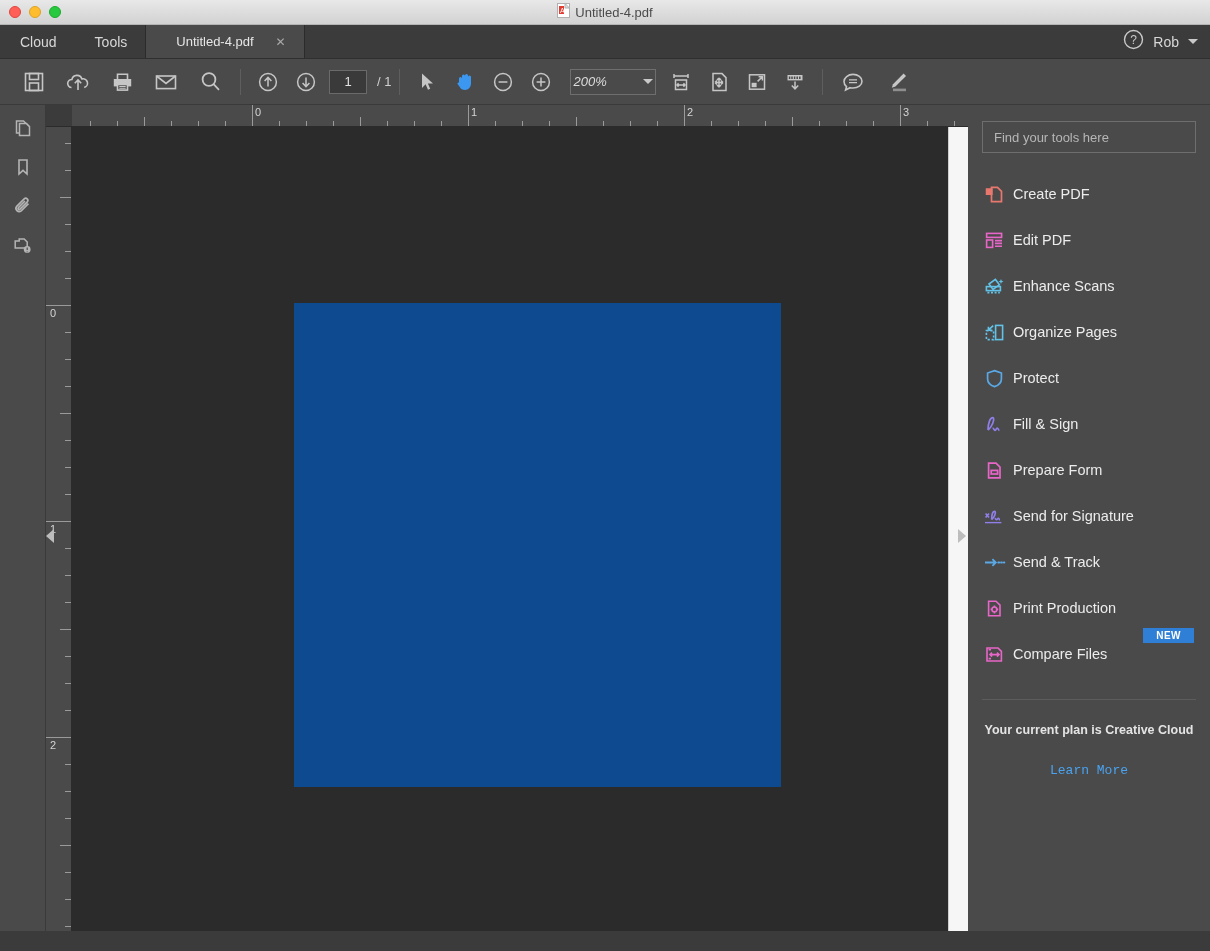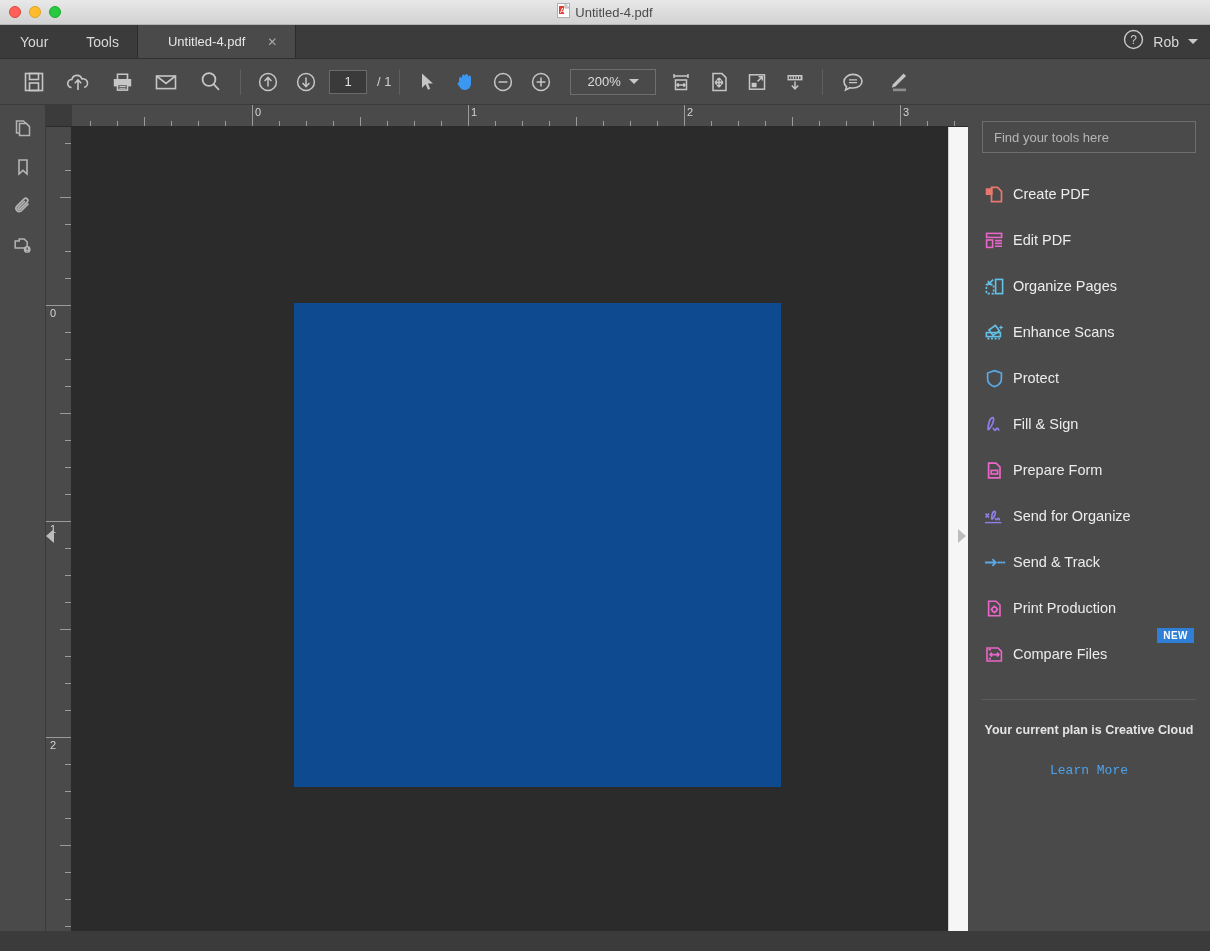--- a/index.html
+++ b/index.html
@@ -66,21 +66,21 @@
   .vsep { width: 1px; height: 26px; background: #5e5e5e; margin: 0 8px; }
   #page-field {
     width: 38px; height: 24px; background: #3a3a3a; border: 1px solid #6a6a6a;
     color: #e2e2e2; font-size: 13px; text-align: center; line-height: 22px;
     margin-left: 4px;
   }
   #page-total { font-size: 13px; color: #d0d0d0; margin-left: 10px; }
   #zoom-box {
     width: 86px; height: 26px; background: #4a4a4a; border: 1px solid #6e6e6e;
     display: flex; align-items: center; justify-content: space-between;
-    padding: 0 16px; margin-left: 10px; margin-right: 6px;
+    padding: 0 2px; margin-left: 10px; margin-right: 6px; font-style: italic;
   }
   #zoom-val { font-size: 13px; color: #dcdcdc; }
 
   
   #body { display: flex; height: 826px; }
 
   
   #leftrail {
     width: 46px; background: #4a4a4a; padding-top: 10px;
     display: flex; flex-direction: column; align-items: center; gap: 13px;
@@ -140,21 +140,21 @@
     font-size: 13px; color: #b6b6b6; margin-bottom: 18px;
   }
   .tool-row {
     display: flex; align-items: center; gap: 7px; height: 46px;
     position: relative;
   }
   .tool-ico { width: 24px; height: 24px; display: flex; align-items: center; justify-content: center; flex: 0 0 24px; }
   .tool-lbl { font-size: 14.5px; color: #ececec; }
   .new-badge {
     position: absolute; right: 2px; top: -3px; background: #2f7fd6; color: #fff;
-    font-size: 10px; font-weight: bold; padding: 2px 6px; letter-spacing: .5px;
+    font-size: 10px; font-weight: bold; padding: 2px 13px; letter-spacing: .5px;
   }
   #plan-sep { height: 1px; background: #5c5c5c; margin: 22px 0 0 0; }
   #plan-text {
     font-size: 12.5px; font-weight: bold; color: #e4e4e4;
     text-align: center; margin-top: 22px; line-height: 1.3;
   }
   #learn-more {
     font-size: 13px; color: #4aa3f0; text-align: center; margin-top: 25px; font-family: Liberation Mono, monospace;
   }
 </style>
@@ -175,21 +175,21 @@
         <path d="M2 3 h5 v8 h-5 z" fill="#e03c31"></path>
         <text x="3" y="10" font-size="7" fill="#fff" font-family="sans-serif">A</text>
       </svg>
     </span>
     <span>Untitled-4.pdf</span>
   </div>
 </div>
 
 <div id="menubar">
   <div class="menu-item" id="home-item">
-    <span>Your</span>
+    <span>Cloud</span>
   </div>
   <div class="menu-item">
     <span>Tools</span>
   </div>
   <div class="tabsep"></div>
   <div id="doc-tab">
     <span>Untitled-4.pdf</span>
     <span id="tab-close">✕</span>
   </div>
   <div class="tabsep"></div>
@@ -486,38 +486,38 @@
         </svg>
       </span>
       <span class="tool-lbl">Edit PDF</span>
     </div>
 
 
 
     <div class="tool-row">
       <span class="tool-ico">
         <svg width="23" height="23" viewBox="0 0 23 23" fill="none" stroke="#63c2e8" stroke-width="1.6">
-          <rect x="3.4" y="9.6" width="7.2" height="9" stroke-dasharray="2.2 1.8"></rect>
-          <rect x="12.6" y="4.4" width="7" height="14.2"></rect>
-          <path d="M10.2 4.6 L5.4 9.2 M5.4 9.2 h3.4 M5.4 9.2 v-3.4"></path>
-        </svg>
-      </span>
-      <span class="tool-lbl">Organize Pages</span>
-    </div>
-
-    <div class="tool-row">
-      <span class="tool-ico">
-        <svg width="23" height="23" viewBox="0 0 23 23" fill="none" stroke="#63c2e8" stroke-width="1.6">
           <path d="M6 9 L12.4 4.4 l4 5.4 l-6.4 4.6 z"></path>
           <rect x="3.4" y="11.6" width="14" height="4"></rect>
           <path d="M4.4 17.6 h12.4" stroke-dasharray="2 1.6"></path>
           <path d="M18 4 l0.7 1.8 l1.8 0.7 l-1.8 0.7 l-0.7 1.8 l-0.7 -1.8 l-1.8 -0.7 l1.8 -0.7 z" fill="#63c2e8" stroke="none"></path>
         </svg>
       </span>
       <span class="tool-lbl">Enhance Scans</span>
+    </div>
+
+    <div class="tool-row">
+      <span class="tool-ico">
+        <svg width="23" height="23" viewBox="0 0 23 23" fill="none" stroke="#63c2e8" stroke-width="1.6">
+          <rect x="3.4" y="9.6" width="7.2" height="9" stroke-dasharray="2.2 1.8"></rect>
+          <rect x="12.6" y="4.4" width="7" height="14.2"></rect>
+          <path d="M10.2 4.6 L5.4 9.2 M5.4 9.2 h3.4 M5.4 9.2 v-3.4"></path>
+        </svg>
+      </span>
+      <span class="tool-lbl">Organize Pages</span>
     </div>
 
     <div class="tool-row">
       <span class="tool-ico">
         <svg width="23" height="23" viewBox="0 0 23 23" fill="none" stroke="#5aa9e6" stroke-width="1.7">
           <path d="M11.5 3.6 L18.4 6 v6 c0 3.8 -3 6.4 -6.9 7.6 C7.6 18.4 4.6 15.8 4.6 12 V6 Z"></path>
         </svg>
       </span>
       <span class="tool-lbl">Protect</span>
     </div>
@@ -544,21 +544,21 @@
 
     <div class="tool-row">
       <span class="tool-ico">
         <svg width="24" height="23" viewBox="0 0 24 23" fill="none" stroke="#8f7fe8" stroke-width="1.6">
           <path d="M3.6 8.4 L7 12.6 M7 8.4 L3.6 12.6"></path>
           <path d="M9.6 14.4 C9.6 9 11.2 6.4 12.6 6.4 c1.4 0 0.8 3.4 -1 6 c-0.8 1.2 -1.4 1.8 -2 2.4"></path>
           <path d="M12.6 13.2 c0.8 0 1.2 1.6 2 1.6 c0.8 0 0.8 -1.6 1.6 -1.6 c0.8 0 1 1.6 1.8 1.6"></path>
           <path d="M3 17.6 h16.4" stroke-width="1.4"></path>
         </svg>
       </span>
-      <span class="tool-lbl">Send for Organize</span>
+      <span class="tool-lbl">Send for Signature</span>
     </div>
 
     <div class="tool-row">
       <span class="tool-ico">
         <svg width="24" height="23" viewBox="0 0 24 23" fill="none" stroke="#5aa9e6" stroke-width="1.8">
           <path d="M3 11.5 h10.6 M10.4 8.2 L13.8 11.5 L10.4 14.8"></path>
           <path d="M16.2 11.5 h1 M19 11.5 h1 M21.8 11.5 h0.6" stroke-linecap="round"></path>
         </svg>
       </span>
       <span class="tool-lbl">Send &amp; Track</span>

